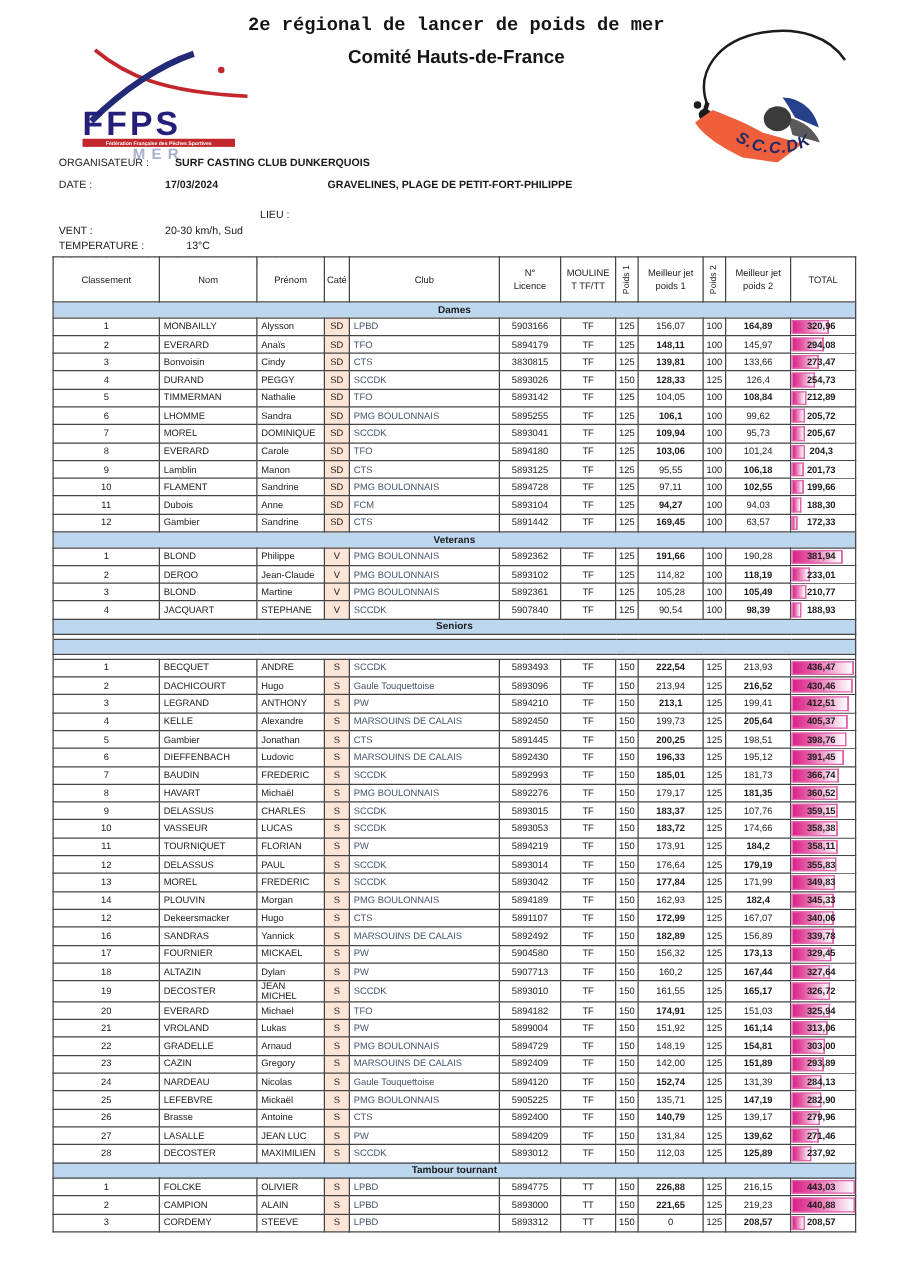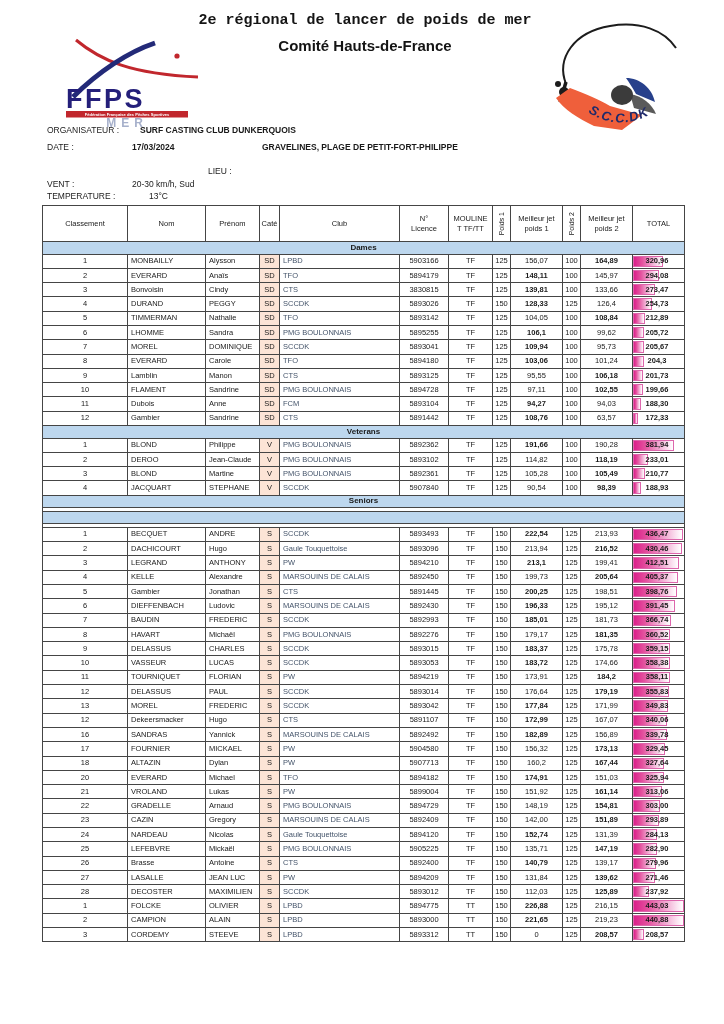--- a/index.html
+++ b/index.html
@@ -339,21 +339,21 @@
       </tr>
       <tr>
         <td class="c">12</td>
         <td class="l">Gambier</td>
         <td class="l">Sandrine</td>
         <td class="cate">SD</td>
         <td class="club">CTS</td>
         <td class="c">5891442</td>
         <td class="c">TF</td>
         <td class="c">125</td>
-        <td class="c bold">108,76</td>
+        <td class="c bold">169,45</td>
         <td class="c">100</td>
         <td class="c">63,57</td>
         <td class="total">
           <div class="bar" style="width: 10%;"></div>
           <span class="tval">172,33</span>
         </td>
       </tr>
       <tr class="band">
         <td colspan="12">Veterans</td>
       </tr>
@@ -577,21 +577,21 @@
         <td class="c">9</td>
         <td class="l">DELASSUS</td>
         <td class="l">CHARLES</td>
         <td class="cate">S</td>
         <td class="club">SCCDK</td>
         <td class="c">5893015</td>
         <td class="c">TF</td>
         <td class="c">150</td>
         <td class="c bold">183,37</td>
         <td class="c">125</td>
-        <td class="c">175,78</td>
+        <td class="c">107,76</td>
         <td class="total">
           <div class="bar" style="width: 72.1%;"></div>
           <span class="tval">359,15</span>
         </td>
       </tr>
       <tr>
         <td class="c">10</td>
         <td class="l">VASSEUR</td>
         <td class="l">LUCAS</td>
         <td class="cate">S</td>
@@ -652,20 +652,37 @@
         <td class="c">150</td>
         <td class="c bold">177,84</td>
         <td class="c">125</td>
         <td class="c">171,99</td>
         <td class="total">
           <div class="bar" style="width: 69%;"></div>
           <span class="tval">349,83</span>
         </td>
       </tr>
       <tr>
+        <td class="c">14</td>
+        <td class="l">PLOUVIN</td>
+        <td class="l">Morgan</td>
+        <td class="cate">S</td>
+        <td class="club">PMG BOULONNAIS</td>
+        <td class="c">5894189</td>
+        <td class="c">TF</td>
+        <td class="c">150</td>
+        <td class="c">162,93</td>
+        <td class="c">125</td>
+        <td class="c bold">182,4</td>
+        <td class="total">
+          <div class="bar" style="width: 67.5%;"></div>
+          <span class="tval">345,33</span>
+        </td>
+      </tr>
+      <tr>
         <td class="c">12</td>
         <td class="l">Dekeersmacker</td>
         <td class="l">Hugo</td>
         <td class="cate">S</td>
         <td class="club">CTS</td>
         <td class="c">5891107</td>
         <td class="c">TF</td>
         <td class="c">150</td>
         <td class="c bold">172,99</td>
         <td class="c">125</td>
@@ -720,20 +737,37 @@
         <td class="c">150</td>
         <td class="c">160,2</td>
         <td class="c">125</td>
         <td class="c bold">167,44</td>
         <td class="total">
           <div class="bar" style="width: 61.6%;"></div>
           <span class="tval">327,64</span>
         </td>
       </tr>
       <tr>
+        <td class="c">19</td>
+        <td class="l">DECOSTER</td>
+        <td class="l">JEAN MICHEL</td>
+        <td class="cate">S</td>
+        <td class="club">SCCDK</td>
+        <td class="c">5893010</td>
+        <td class="c">TF</td>
+        <td class="c">150</td>
+        <td class="c">161,55</td>
+        <td class="c">125</td>
+        <td class="c bold">165,17</td>
+        <td class="total">
+          <div class="bar" style="width: 61.3%;"></div>
+          <span class="tval">326,72</span>
+        </td>
+      </tr>
+      <tr>
         <td class="c">20</td>
         <td class="l">EVERARD</td>
         <td class="l">Michael</td>
         <td class="cate">S</td>
         <td class="club">TFO</td>
         <td class="c">5894182</td>
         <td class="c">TF</td>
         <td class="c">150</td>
         <td class="c bold">174,91</td>
         <td class="c">125</td>
@@ -871,20 +905,23 @@
         <td class="c">5893012</td>
         <td class="c">TF</td>
         <td class="c">150</td>
         <td class="c">112,03</td>
         <td class="c">125</td>
         <td class="c bold">125,89</td>
         <td class="total">
           <div class="bar" style="width: 31.8%;"></div>
           <span class="tval">237,92</span>
         </td>
+      </tr>
+      <tr class="band">
+        <td colspan="12">Tambour tournant</td>
       </tr>
       <tr>
         <td class="c">1</td>
         <td class="l">FOLCKE</td>
         <td class="l">OLIVIER</td>
         <td class="cate">S</td>
         <td class="club">LPBD</td>
         <td class="c">5894775</td>
         <td class="c">TT</td>
         <td class="c">150</td>

